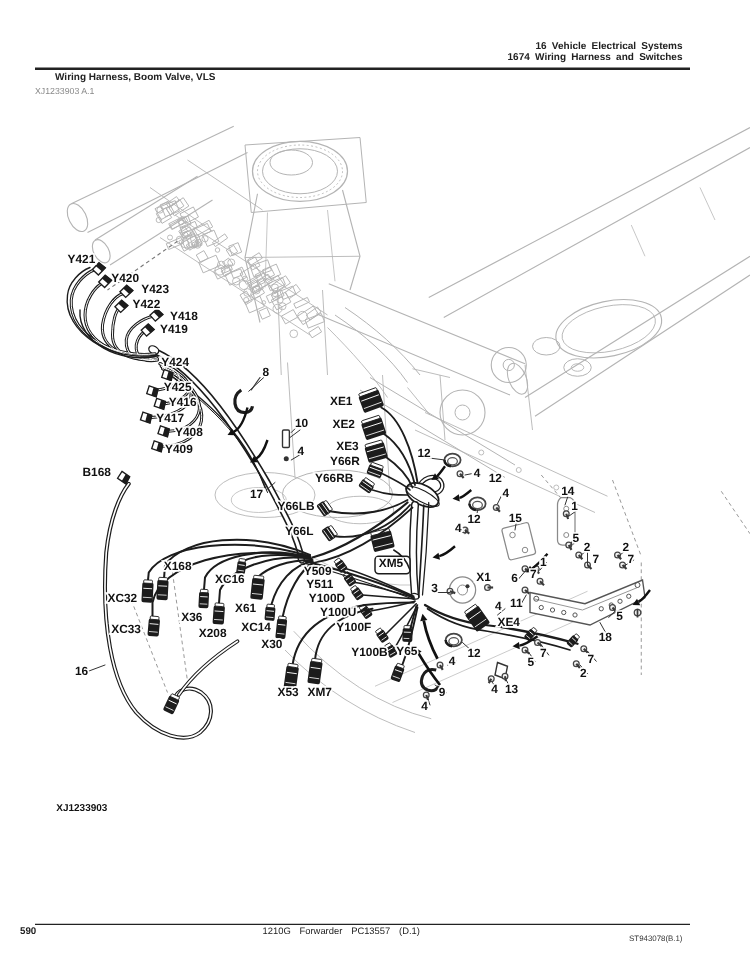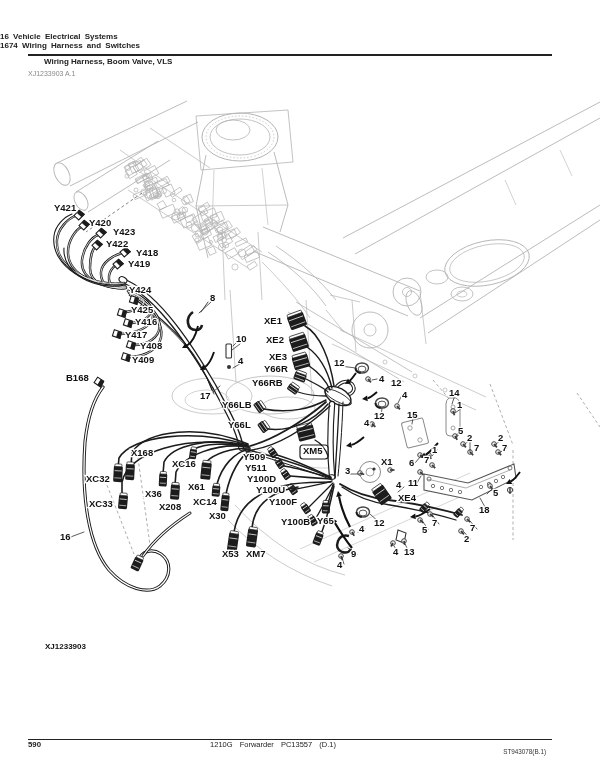--- a/index.html
+++ b/index.html
@@ -1,18 +1,18 @@
 <!DOCTYPE html>
 <html><head><meta charset="utf-8"><style>
 html,body{margin:0;padding:0;width:600px;height:776px;background:#fff;overflow:hidden}
 *{font-family:"Liberation Sans",sans-serif}
 .abs{position:absolute}
 </style></head>
 <body>
-<div class="abs" style="left:0;top:32px;width:546px;font-size:8px;font-weight:bold;color:#222;line-height:9px;word-spacing:2px">16 Vehicle Electrical Systems<br>1674 Wiring Harness and Switches</div>
+<div class="abs" style="left:0;top:32px;width:546px;text-align:right;font-size:8px;font-weight:bold;color:#222;line-height:9px;word-spacing:2px">16 Vehicle Electrical Systems<br>1674 Wiring Harness and Switches</div>
 <div class="abs" style="left:28px;top:54px;width:524px;height:1.6px;background:#222"></div>
 <div class="abs" style="left:44px;top:57px;font-size:8px;font-weight:bold;color:#222">Wiring Harness, Boom Valve, VLS</div>
 <div class="abs" style="left:28px;top:70px;font-size:7px;color:#888">XJ1233903 A.1</div>
 <svg class="abs" style="left:0;top:0" width="600" height="776" viewBox="0 0 600 776">
 <path d="M57,163 L187,101" fill="none" stroke="#b4b4b4" stroke-width="0.9"></path>
 <path d="M70,186 L198,122" fill="none" stroke="#b4b4b4" stroke-width="0.9"></path>
 <ellipse cx="62" cy="174" rx="7" ry="12" fill="none" stroke="#b4b4b4" stroke-width="0.9" transform="rotate(-26 62 174)"></ellipse>
 <path d="M76,192 L158,141" fill="none" stroke="#b4b4b4" stroke-width="0.9"></path>
 <path d="M88,212 L170,160" fill="none" stroke="#b4b4b4" stroke-width="0.9"></path>
 <ellipse cx="81" cy="201" rx="6" ry="10" fill="none" stroke="#b4b4b4" stroke-width="0.9" transform="rotate(-28 81 201)"></ellipse>
@@ -693,14 +693,14 @@
 <text x="432" y="525.8" font-size="9.5" font-weight="bold" fill="#111" text-anchor="start" paint-order="stroke" stroke="#fff" stroke-width="2.6">7</text>
 <text x="470" y="530.8" font-size="9.5" font-weight="bold" fill="#111" text-anchor="start" paint-order="stroke" stroke="#fff" stroke-width="2.6">7</text>
 <text x="464" y="541.8" font-size="9.5" font-weight="bold" fill="#111" text-anchor="start" paint-order="stroke" stroke="#fff" stroke-width="2.6">2</text>
 <text x="351" y="556.8" font-size="9.5" font-weight="bold" fill="#111" text-anchor="start" paint-order="stroke" stroke="#fff" stroke-width="2.6">9</text>
 <text x="337" y="567.8" font-size="9.5" font-weight="bold" fill="#111" text-anchor="start" paint-order="stroke" stroke="#fff" stroke-width="2.6">4</text>
 <text x="393" y="554.8" font-size="9.5" font-weight="bold" fill="#111" text-anchor="start" paint-order="stroke" stroke="#fff" stroke-width="2.6">4</text>
 <text x="404" y="554.8" font-size="9.5" font-weight="bold" fill="#111" text-anchor="start" paint-order="stroke" stroke="#fff" stroke-width="2.6">13</text>
 <text x="45" y="648.8" font-size="8" font-weight="bold" fill="#111" text-anchor="start" paint-order="stroke" stroke="#fff" stroke-width="2.6">XJ1233903</text>
 </svg>
 <div class="abs" style="left:28px;top:739px;width:524px;height:1.2px;background:#222"></div>
-<div class="abs" style="left:28px;top:740px;font-size:7.8px;font-weight:bold;color:#222">590</div>
+<div class="abs" style="left:16px;top:740px;font-size:7.8px;font-weight:bold;color:#222">590</div>
 <div class="abs" style="left:0;top:740px;width:546px;text-align:center;font-size:7.5px;color:#222;word-spacing:5px">1210G Forwarder PC13557 (D.1)</div>
 <div class="abs" style="left:0;top:748px;width:546px;text-align:right;font-size:6.3px;color:#333">ST943078(B.1)</div>
 </body></html>

